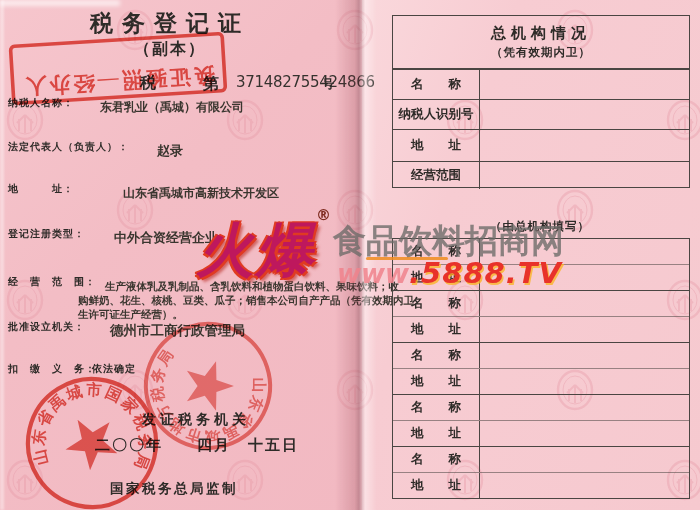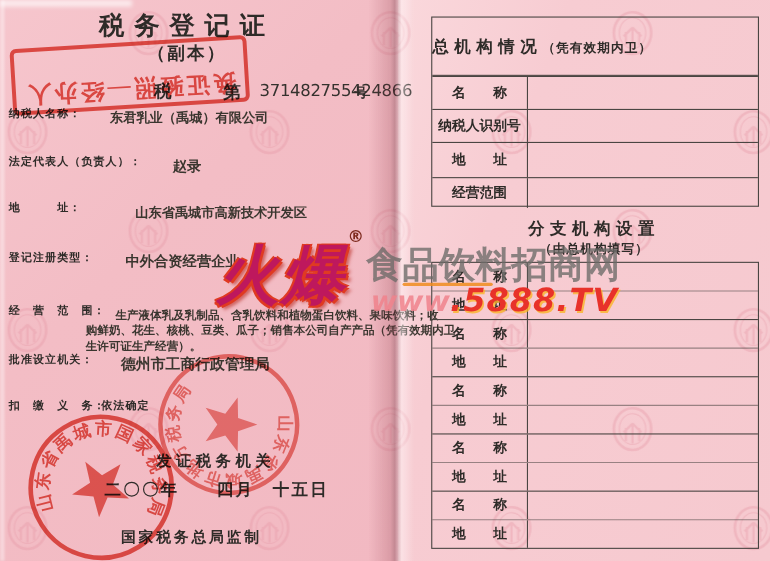--- a/index.html
+++ b/index.html
@@ -24,21 +24,21 @@
   .serial-num{font-family:"DejaVu Sans","Liberation Sans",sans-serif;font-size:15px;letter-spacing:-0.3px;color:#35322e;}
   .flabel{font-size:10px;font-weight:bold;letter-spacing:1px;}
   .fvalue{font-size:12px;font-weight:bold;color:#3a362f;}
   .fvalue-sm{font-size:10.5px;font-weight:bold;color:#3a362f;}
   .issuer{font-size:14px;font-weight:bold;letter-spacing:4px;}
   .dateline{font-size:15px;font-weight:bold;letter-spacing:2px;}
   .footerline{font-size:13.5px;font-weight:bold;letter-spacing:2.5px;}
 
   
   .tbl{position:absolute;border:1.6px solid #4a4542;z-index:2;background:transparent;}
-  .t-head{border-bottom:1.2px solid #4a4542;display:flex;flex-direction:row;align-items:center;justify-content:flex-start;}
+  .t-head{border-bottom:1.2px solid #4a4542;display:flex;flex-direction:column;align-items:center;justify-content:center;}
   .t-head .t1{font-size:15px;font-weight:bold;letter-spacing:5px;}
   .t-head .t2{font-size:11.5px;font-weight:bold;letter-spacing:1px;margin-top:2px;}
   .trow{display:flex;border-top:1px solid #4a4542;}
   .trow:first-of-type{border-top:none;}
   .tlabel{width:86px;border-right:1px solid #4a4542;display:flex;align-items:center;justify-content:center;
           font-size:12.5px;font-weight:bold;}
   .tval{flex:1;}
   .sec-title{font-size:15px;font-weight:bold;letter-spacing:5px;text-align:center;width:296px;}
   .sec-sub{font-size:11.5px;font-weight:bold;letter-spacing:1px;text-align:center;width:296px;}
   .pair{display:flex;flex-direction:column;border-top:1.6px solid #4a4542;}
@@ -154,21 +154,20 @@
     <div class="trow" style="height:31px;">
       <div class="tlabel">地　　址</div>
       <div class="tval"></div>
     </div>
     <div class="trow" style="height:27px;">
       <div class="tlabel">经营范围</div>
       <div class="tval"></div>
     </div>
   </div>
 
-  <div class="abs z2 sec-title" style="left:392px;top:199px;">分支机构设置</div>
   <div class="abs z2 sec-sub" style="left:392px;top:219px;">（由总机构填写）</div>
 
   <div class="tbl" style="left:392px;top:238px;width:296px;height:259px;display:flex;flex-direction:column;">
     <div class="pair" style="flex:1;">
       <div class="prow prow-name">
           <div class="plabel">名　　称</div>
           <div class="pval"></div>
         </div>
       <div class="prow">
           <div class="plabel">地　　址</div>

